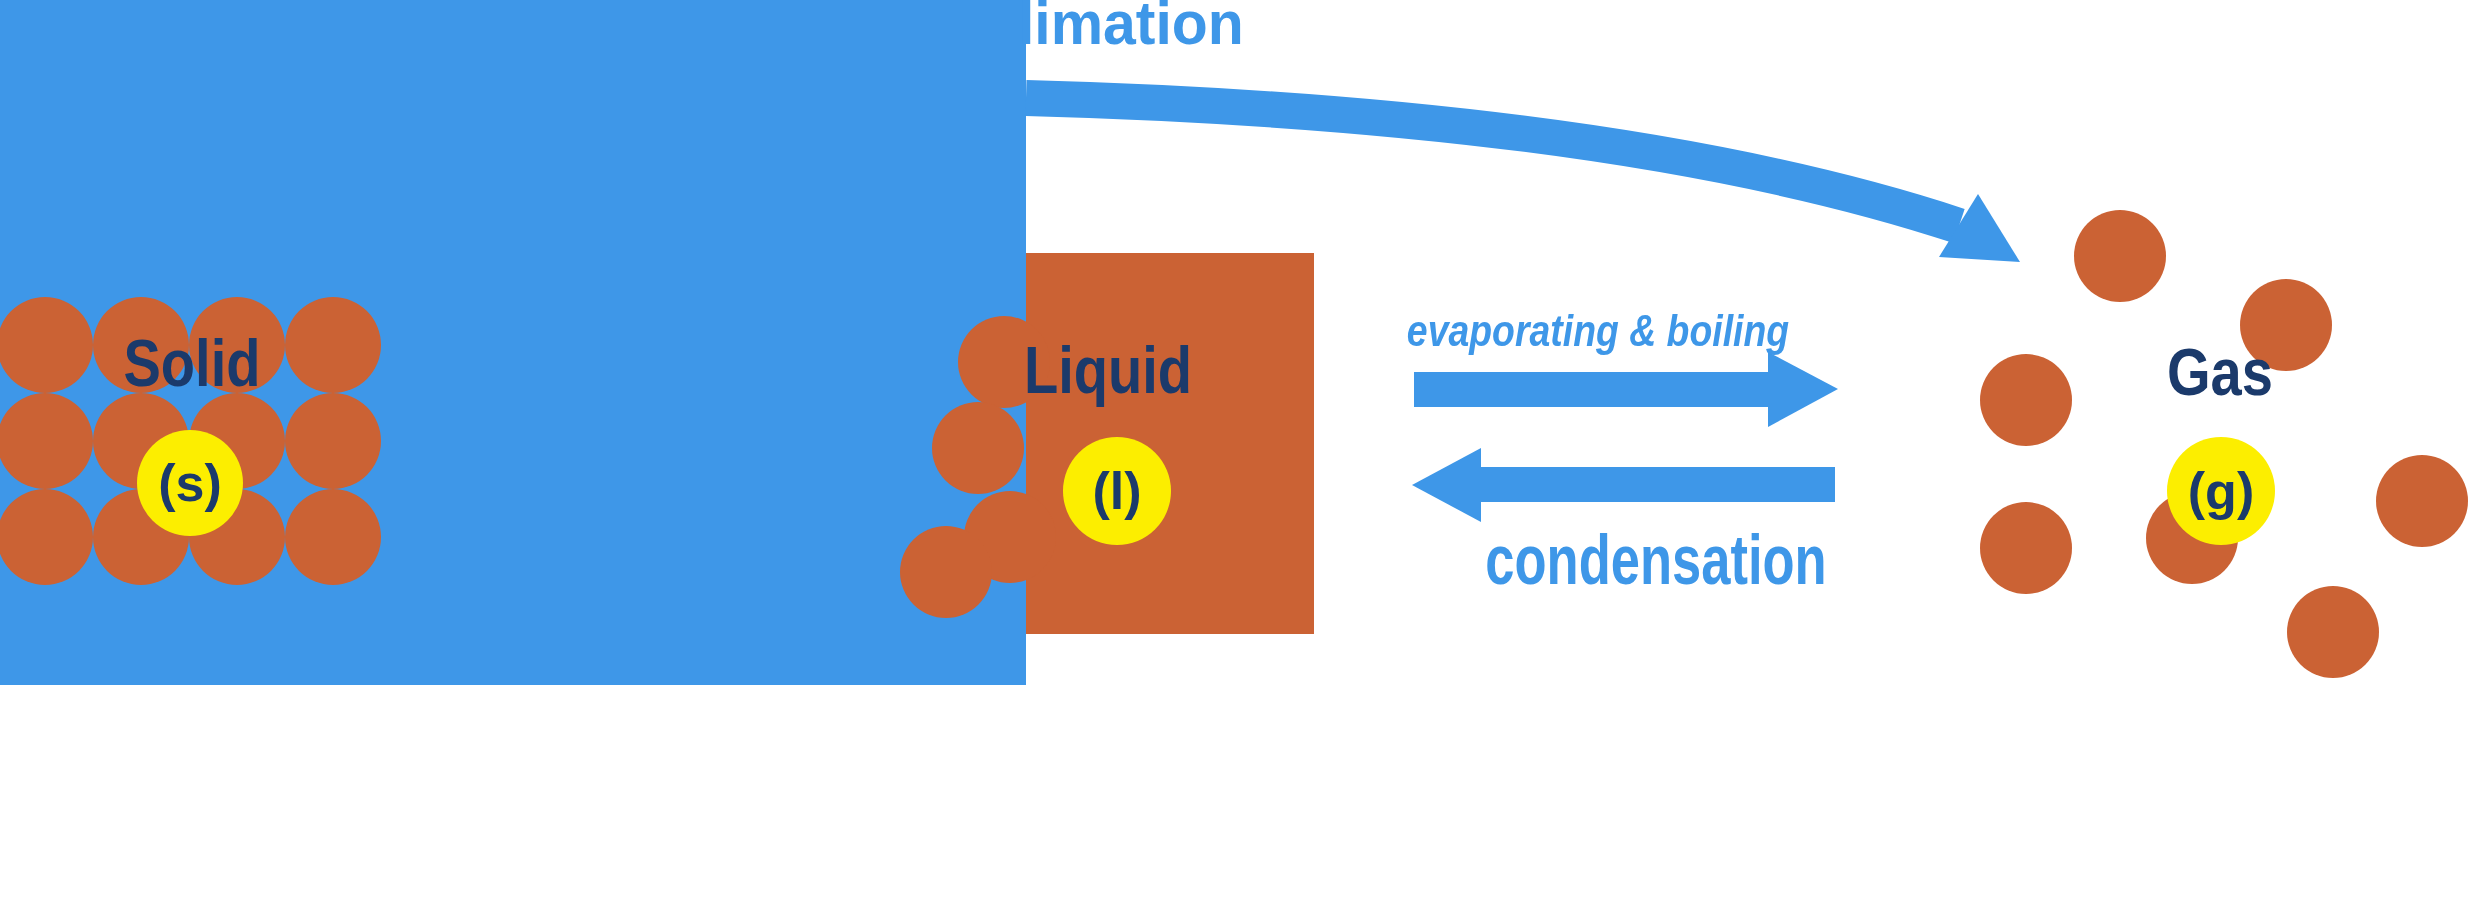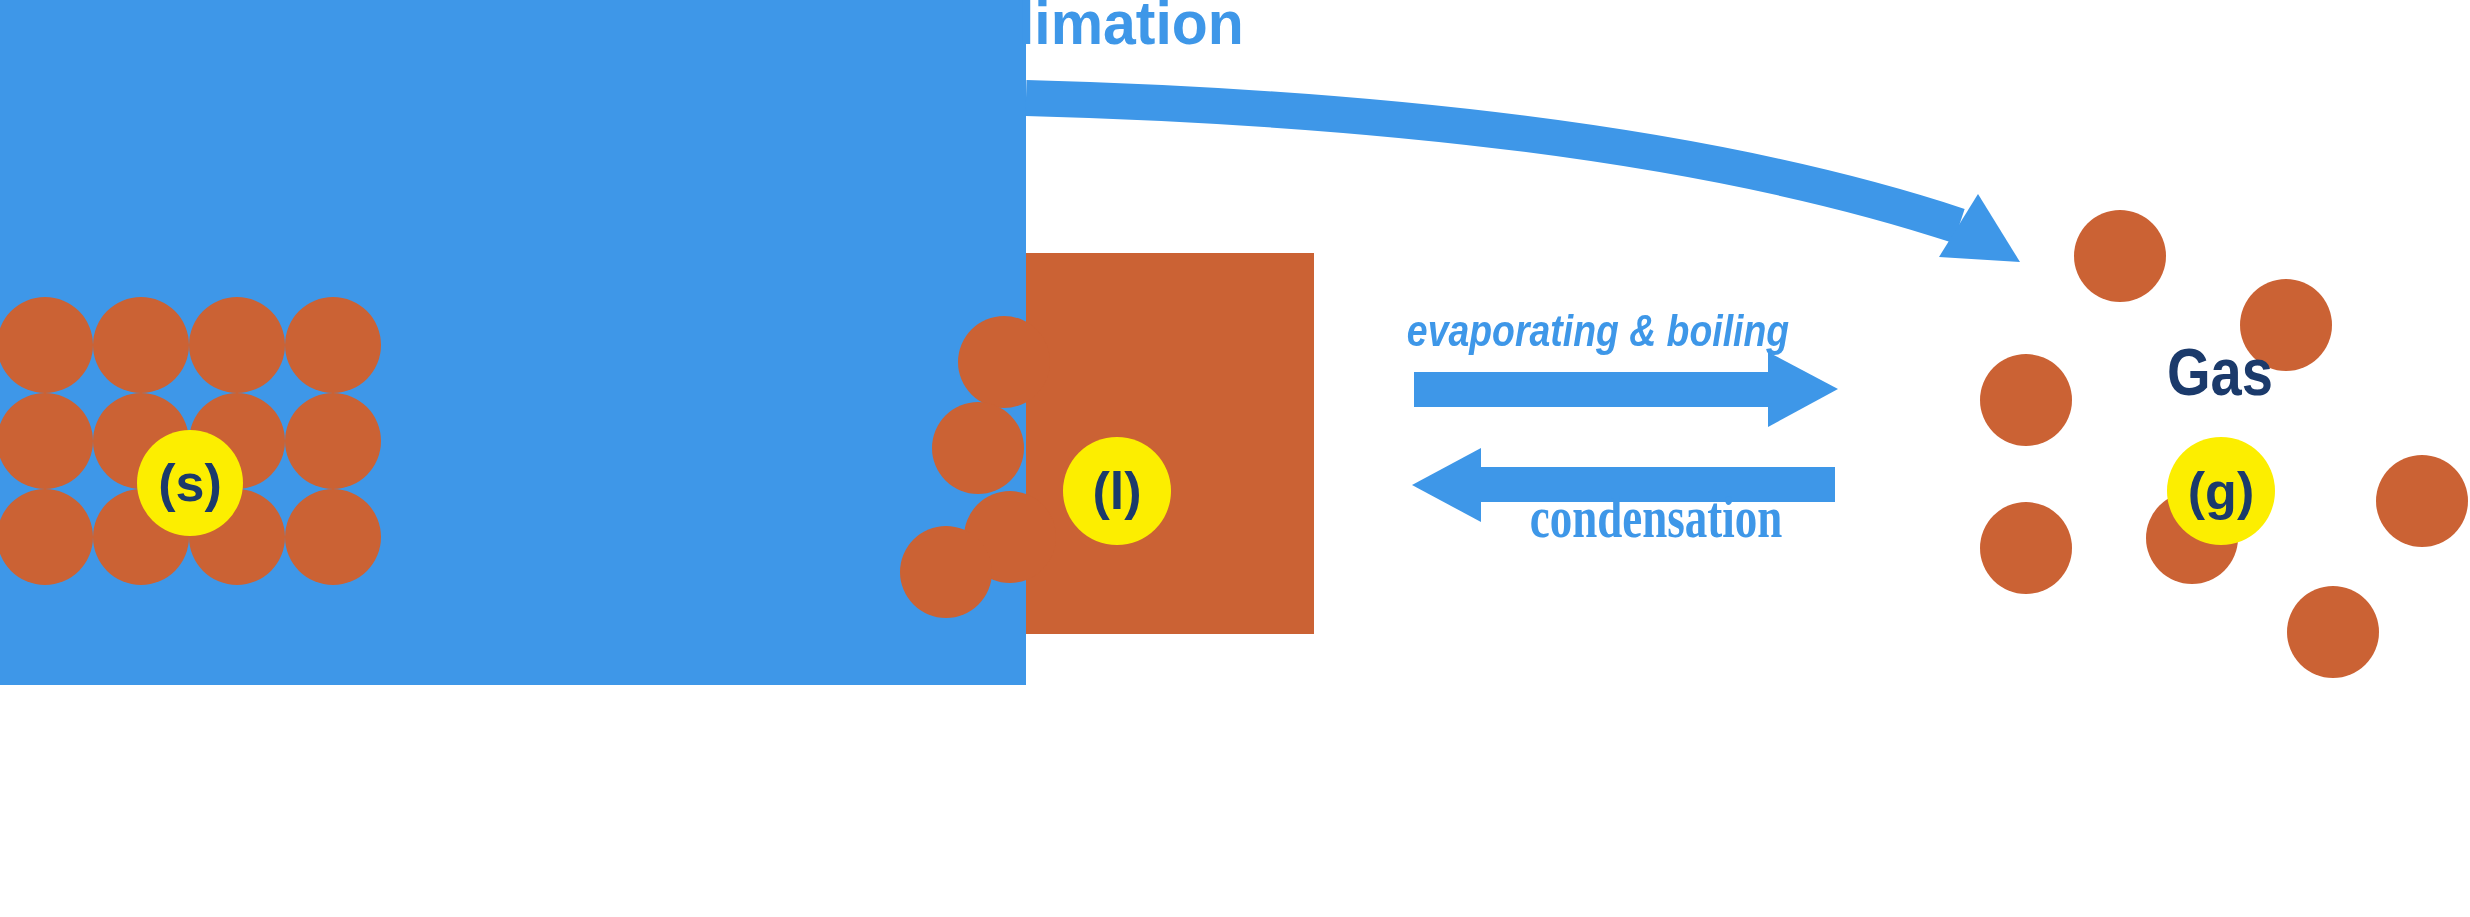--- a/index.html
+++ b/index.html
@@ -49,21 +49,21 @@
   .label.blue { color: var(--blue); }
   #label-solid   { left: 192px;  top: 330px; font-size: 66px; }
   #label-liquid  { left: 1108px; top: 337px; font-size: 66px; }
   #label-gas     { left: 2220px; top: 339px; font-size: 66px; }
   #label-sublimation { left: 1018px; top: -8px; font-size: 62px; }
   #label-sublimation > span { transform: scaleX(0.95); transform-origin: left; }
   #label-vapourisation { left: 1600px; top: 228px; font-size: 78px; }
   #label-vapourisation > span { transform: scaleX(0.72); }
   #label-evaporating { left: 1598px; top: 309px; font-size: 44px; font-style: italic; }
   #label-evaporating > span { transform: scaleX(0.85); }
-  #label-condensation { left: 1656px; top: 487px; font-size: 60px; font-family: Liberation Serif, serif; }
+  #label-condensation { left: 1656px; top: 525px; font-size: 70px; }
   #label-condensation > span { transform: scaleX(0.75); }
 </style>
 </head>
 <body>
 
 <div class="canvas">
 
   <div class="blue-rect"></div>
   <div class="liquid-square"></div>
 
@@ -115,20 +115,26 @@
   <div class="badge" id="badge-solid">
     <span>(s)</span>
   </div>
   <div class="badge" id="badge-liquid">
     <span>(l)</span>
   </div>
   <div class="badge" id="badge-gas">
     <span>(g)</span>
   </div>
 
+  <div class="label centered" id="label-solid">
+    <span>Solid</span>
+  </div>
+  <div class="label centered" id="label-liquid">
+    <span>Liquid</span>
+  </div>
   <div class="label centered" id="label-gas">
     <span>Gas</span>
   </div>
   <div class="label blue" id="label-sublimation">
     <span>limation</span>
   </div>
   <div class="label blue centered" id="label-evaporating">
     <span>evaporating &amp; boiling</span>
   </div>
   <div class="label blue centered" id="label-condensation">

